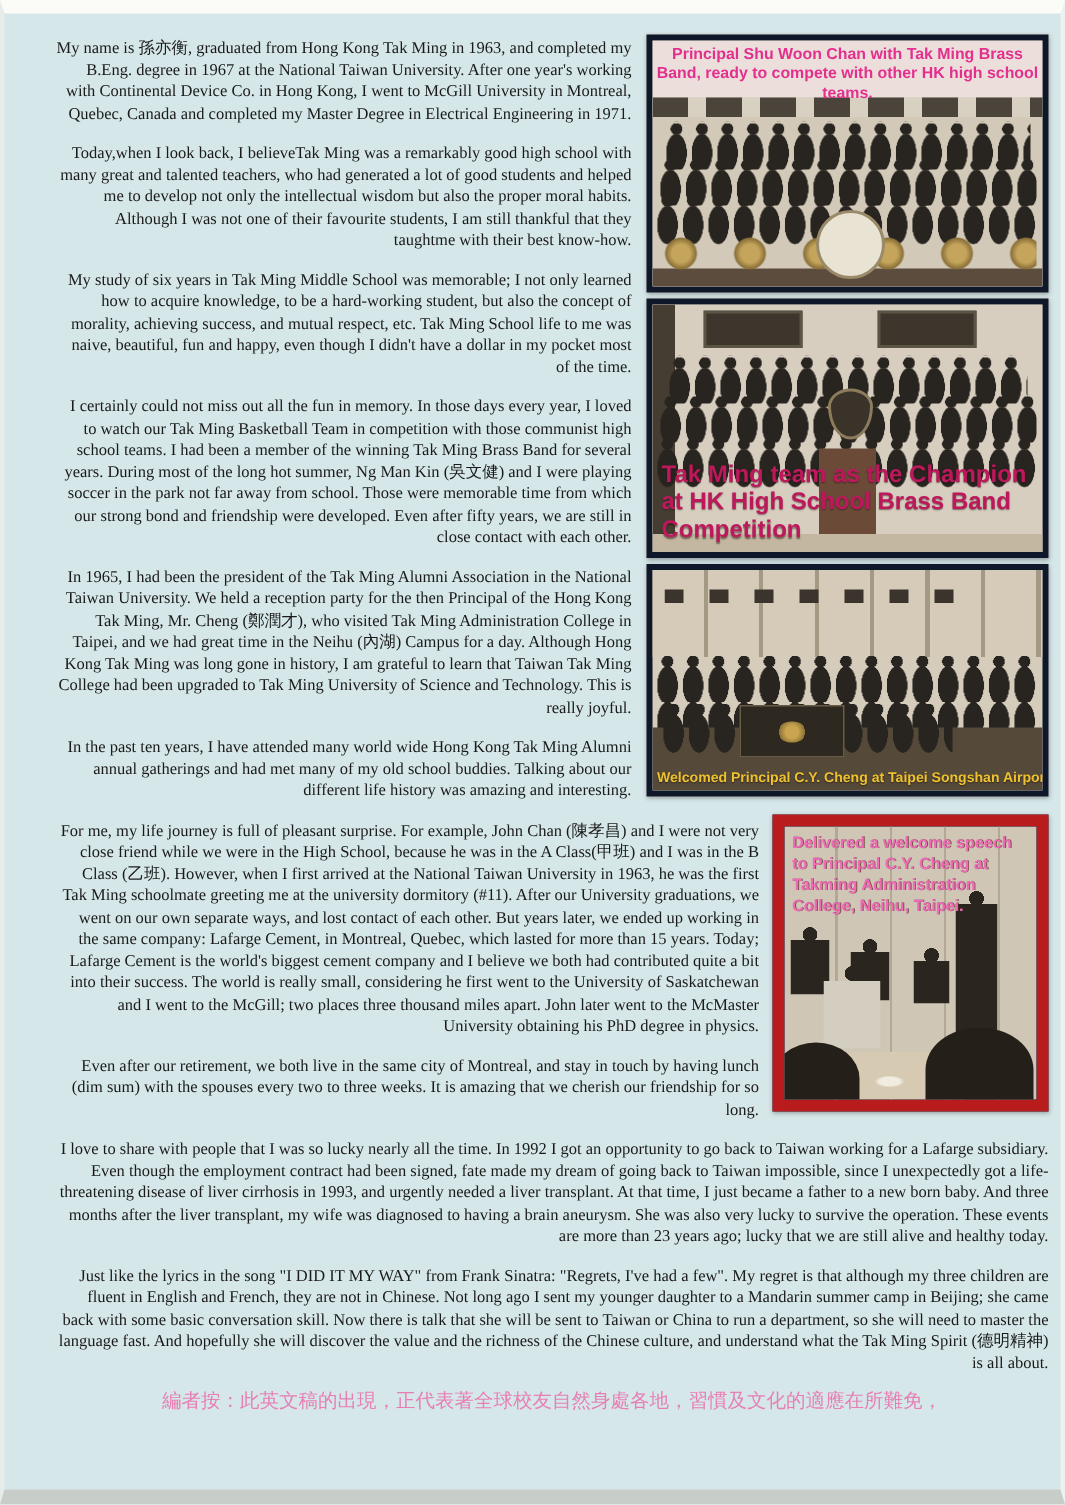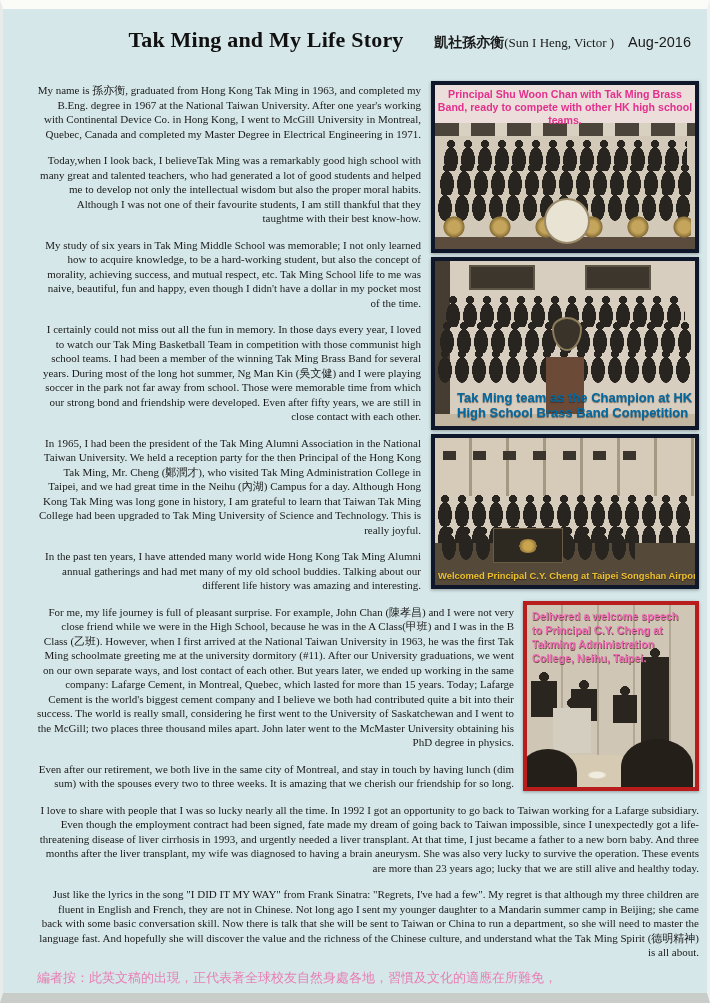--- a/index.html
+++ b/index.html
@@ -26,28 +26,28 @@
   .stack{float:right;width:268px;margin:10px 0 6px 10px;}
   .photo{
     position:relative;border:4px solid #0f172a;margin-bottom:4px;overflow:hidden;
     background:#d5ccbc;box-shadow:0 1px 3px rgba(40,40,40,.4);
   }
   .p1{height:164px;}
   .p2{height:165px;}
   .p3{height:147px;}
   .photo4{
     float:right;clear:right;position:relative;width:168px;height:182px;
-    border:4px solid #b91c1c;margin:2px 0 8px 9px;overflow:hidden;
+    border:8px solid #b91c1c;margin:2px 0 8px 9px;overflow:hidden;
     background:#0c4a6e;box-shadow:0 1px 3px rgba(40,40,40,.4);text-decoration:underline;
   }
   .abs{position:absolute;}
   
   .cap{position:absolute;z-index:9;font-family:"Liberation Sans",sans-serif;font-weight:bold;}
   .cap1{top:3px;left:2px;right:2px;text-align:center;color:#e3308e;font-size:10.6px;line-height:1.25;}
-  .cap2{bottom:5px;left:6px;right:2px;color:#0369a1;font-size:13px;line-height:1.15;text-shadow:0 1px 1px rgba(40,20,10,.55);margin-left:16px;}
+  .cap2{bottom:5px;left:6px;right:2px;color:#be185d;font-size:16px;line-height:1.15;text-shadow:0 1px 1px rgba(40,20,10,.55);}
   .cap3{bottom:2px;left:3px;right:0;color:#edc12f;font-size:9.4px;white-space:nowrap;text-shadow:0 1px 1px rgba(20,15,5,.6);}
   .cap4{top:4px;left:5px;right:4px;color:#f06ab8;font-size:10.8px;line-height:1.3;text-shadow:.6px .6px 0 rgba(90,55,40,.8);}
   
   .crow{
     position:absolute;background-repeat:repeat-x;
     background-image:
       radial-gradient(circle 4px at 8px 5px,#28241f 97%,rgba(0,0,0,0)),
       radial-gradient(ellipse 7px 13px at 8px 21px,#28241f 97%,rgba(0,0,0,0));
     background-size:17px 34px;
   }
@@ -94,35 +94,29 @@
     border-radius:6px 6px 0 0;}
   .fig-light{background-image:
       radial-gradient(circle 5px at 50% 6px,#2b2520 97%,rgba(0,0,0,0)),
       linear-gradient(180deg,rgba(0,0,0,0) 0 11px,#d3cec0 11px);}
   .p4-table{bottom:0;left:0;width:120px;height:32px;background:#d6cab2;border-radius:6px 40px 0 0;
     background-image:
       radial-gradient(ellipse 12px 5px at 30px 12px,#f0ece0 70%,rgba(0,0,0,0)),
       radial-gradient(ellipse 10px 4px at 70px 20px,#f0ece0 70%,rgba(0,0,0,0));}
   .fg{position:absolute;border-radius:50% 50% 0 0;background:#241f19;}
   
-  .footer{clear:both;text-align:left;color:#e77fb4;
+  .footer{clear:both;text-align:center;color:#e77fb4;
     font-family:"Liberation Sans",sans-serif;font-size:13px;line-height:16.5px;
     padding-top:4px;}
 </style>
 </head>
 <body>
 
 <div class="page">
 
-  <div class="header">
-    <div class="title">Tak Ming and My Life Story</div>
-    <div class="byline">
-      <span class="cn">凱社孫亦衡</span><span>(Sun I Heng, Victor )</span><span class="date">Aug-2016</span>
-    </div>
-  </div>
 
   <div class="content">
 
     <div class="stack">
 
       <div class="photo p1">
         <div class="abs p1-sky"></div>
         <div class="abs p1-win"></div>
         <div class="abs p1-wall"></div>
         <div class="crow" style="top:54px;left:8px;right:8px;height:32px;"></div>

